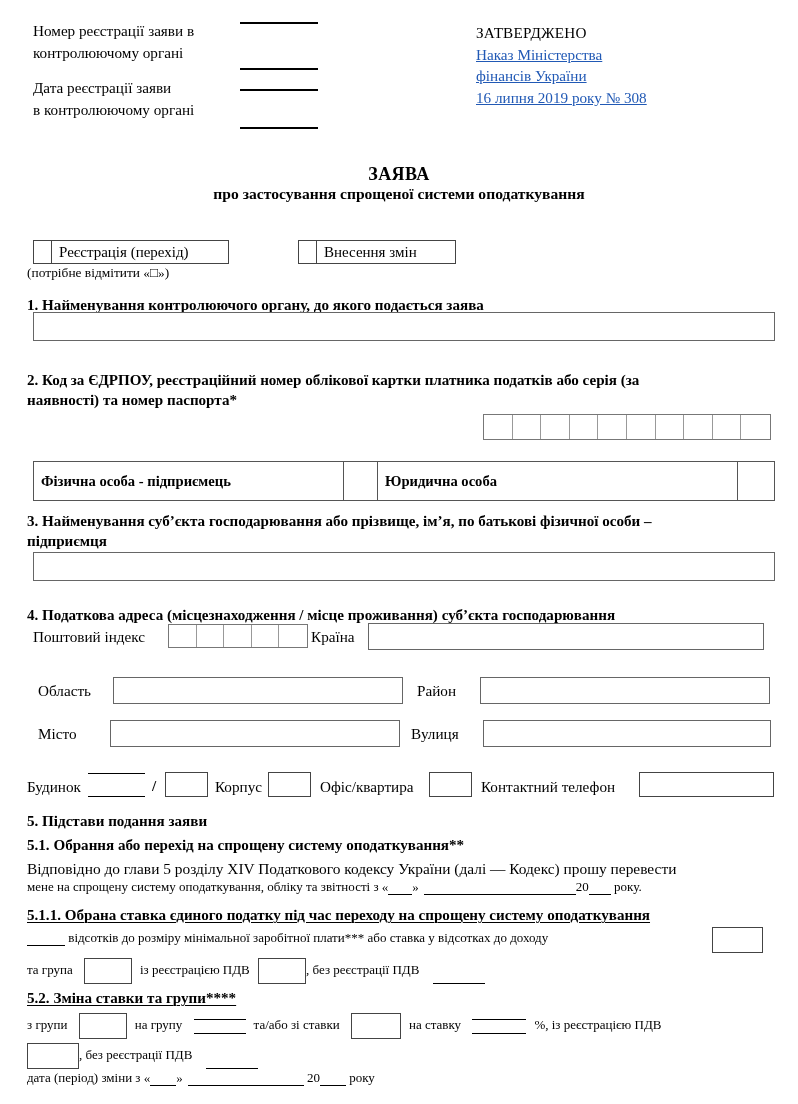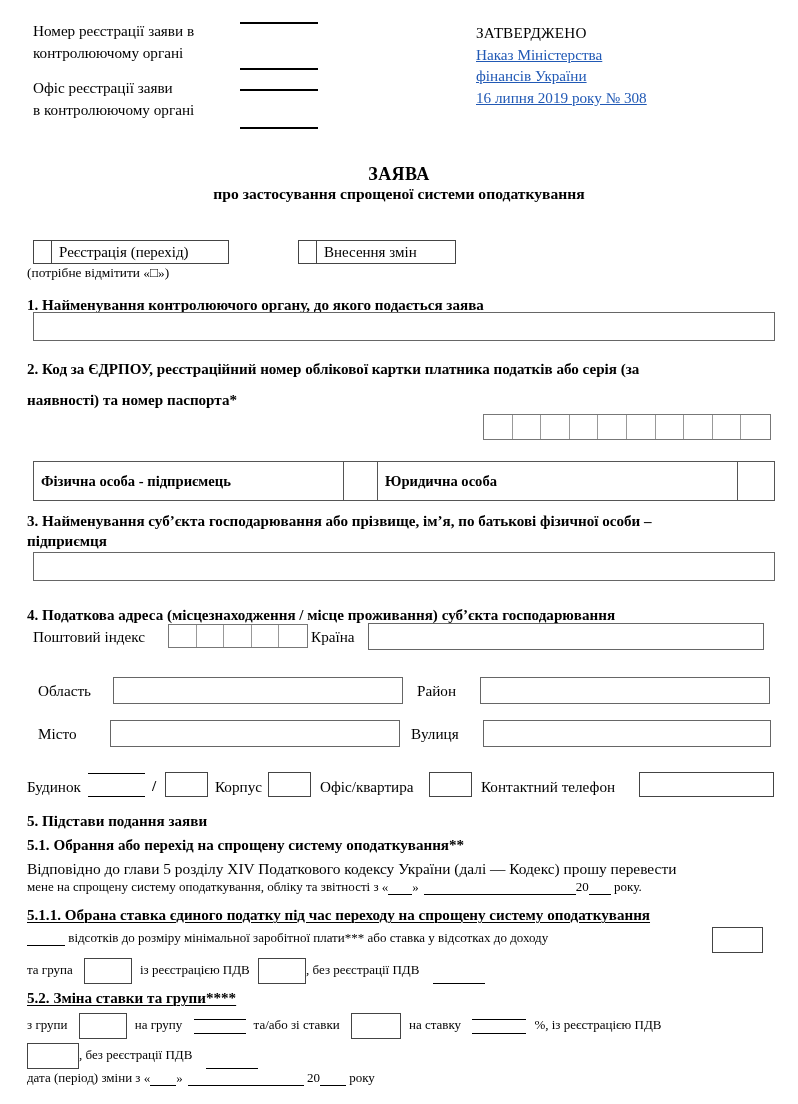--- a/index.html
+++ b/index.html
@@ -113,21 +113,21 @@
 </style>
 </head>
 <body>
 
 <div class="page">
 
   <div class="hdr-left">
     <span class="lbl">Номер реєстрації заяви в</span>
     <span class="lbl">контролюючому органі</span>
     <span class="lbl" style="display:block;height:14px;"></span>
-    <span class="lbl">Офіс реєстрації заяви</span>
+    <span class="lbl">Дата реєстрації заяви</span>
     <span class="lbl">в контролюючому органі</span>
   </div>
 
   <div class="rule" style="left:240px; top:22px; width:78px;"></div>
   <div class="rule" style="left:240px; top:68px; width:78px;"></div>
   <div class="rule" style="left:240px; top:89px; width:78px;"></div>
   <div class="rule" style="left:240px; top:127px; width:78px;"></div>
 
   <div class="hdr-right">
     <span class="approved">ЗАТВЕРДЖЕНО</span>
@@ -147,21 +147,21 @@
     <div class="mode-item" style="left:265px; width:158px;text-align:center;">
       <div class="mode-check"></div>
       <div class="mode-label">Внесення змін</div>
     </div>
   </div>
   <div class="mode-note">(потрібне відмітити «□»)</div>
 
   <div class="sec-h" style="left:27px; top:296px;">1. Найменування контролюючого органу, до якого подається заява</div>
   <div class="wide" style="left:33px; top:312px; width:742px; height:29px;"></div>
 
-  <div class="sec-h" style="left:27px; top:360px;">2. Код за ЄДРПОУ, реєстраційний номер облікової картки платника податків або серія (за</div>
+  <div class="sec-h" style="left:27px; top:371px;">2. Код за ЄДРПОУ, реєстраційний номер облікової картки платника податків або серія (за</div>
   <div class="sec-h" style="left:27px; top:391px;">наявності) та номер паспорта*</div>
 
   <div class="grid" id="edrpou-grid" style="left:483px; top:414px; width:288px; height:26px;">
       <div class="cell" style="width: 10%;"></div>
       <div class="cell" style="width: 10%;"></div>
       <div class="cell" style="width: 10%;"></div>
       <div class="cell" style="width: 10%;"></div>
       <div class="cell" style="width: 10%;"></div>
       <div class="cell" style="width: 10%;"></div>
       <div class="cell" style="width: 10%;"></div>

